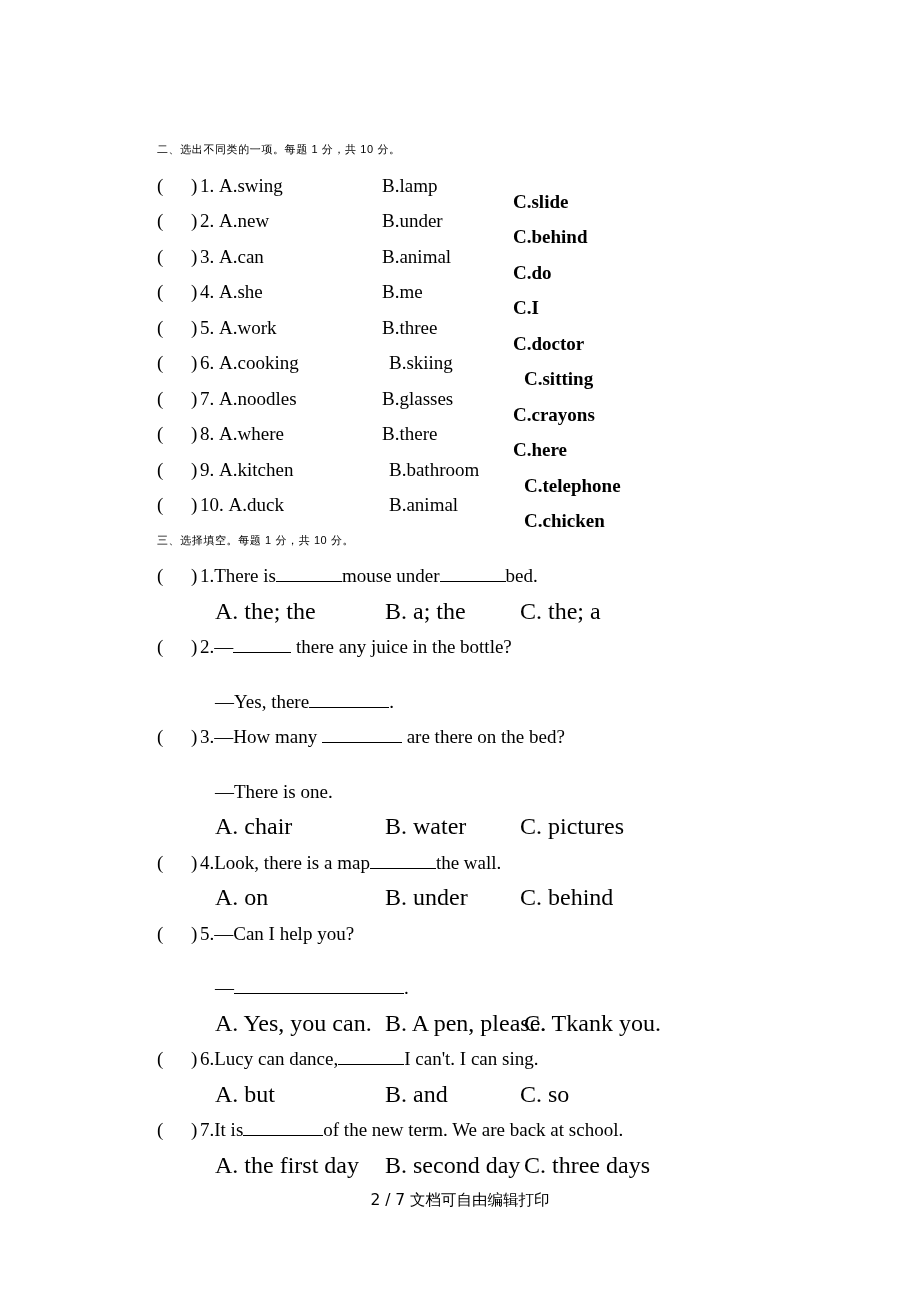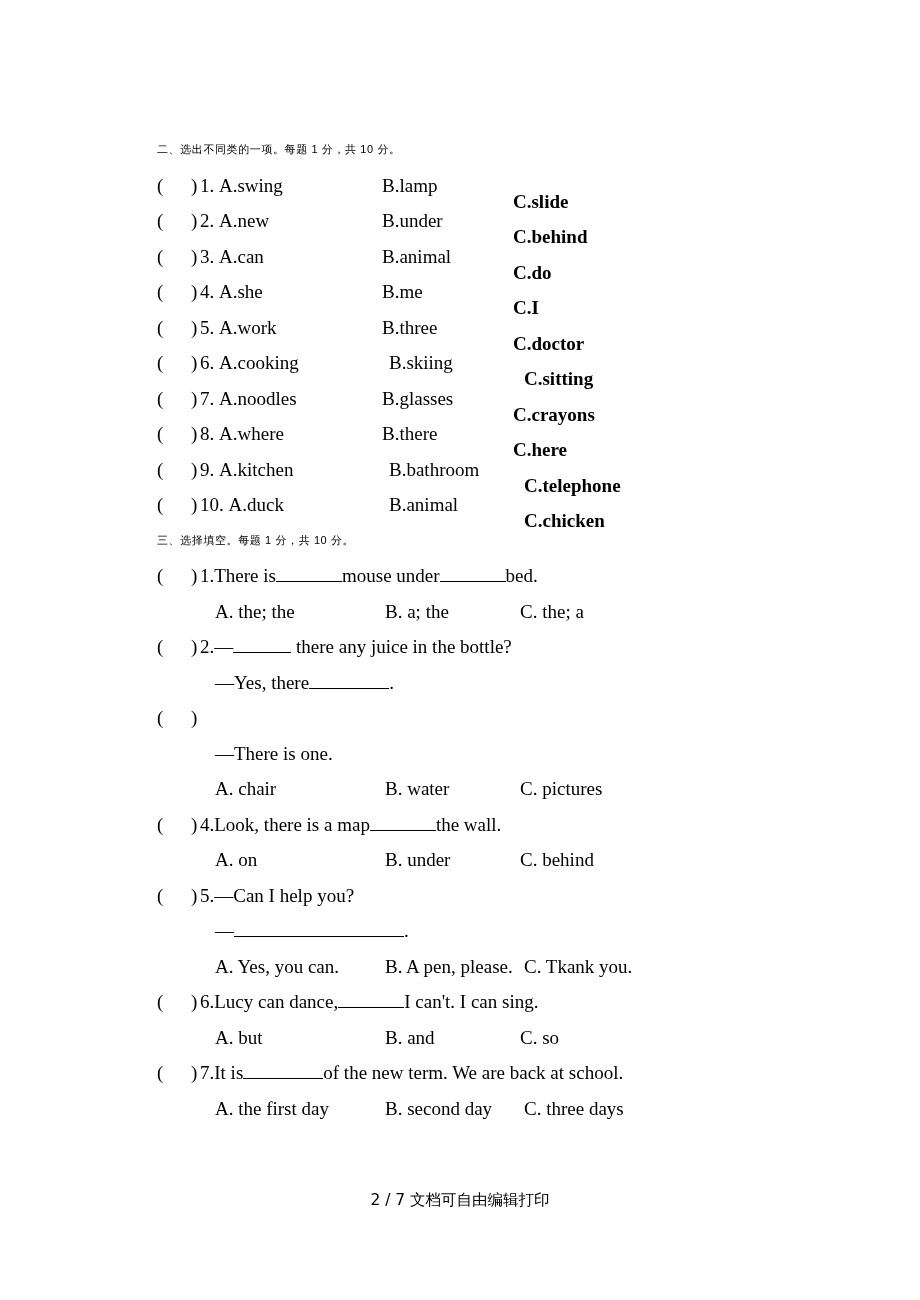--- a/index.html
+++ b/index.html
@@ -93,27 +93,28 @@
     left: 43px;
     top: 0;
   }
   .cont-line {
     position: relative;
     height: 35.5px;
     line-height: 35.5px;
     font-size: 19px;
     white-space: nowrap;
     padding-left: 58px;
+    margin-top: 19px;
   }
 
   .choice-row {
     position: relative;
     height: 35.5px;
     line-height: 35.5px;
-    font-size: 19px;
+    font-size: 24px;
     white-space: nowrap;
   }
   .ch-a {
     position: absolute;
     left: 58px;
     top: 0;
   }
   .ch-b {
     position: absolute;
     left: 228px;
@@ -261,20 +262,21 @@
     <div class="fill-row">
       <span class="paren-open">(</span>
       <span class="paren-close">)</span>
       <span class="stem"><span>2.</span><span class="dash">—</span><span class="blank b-short"></span><span> there any juice in the bottle?</span></span>
     </div>
     <div class="cont-line"><span>—Yes, there</span><span class="blank b-long"></span><span>.</span></div>
 
     <div class="fill-row">
       <span class="paren-open">(</span>
       <span class="paren-close">)</span>
+      <span class="stem"><span>3.</span><span class="dash">—How many </span><span class="blank b-long"></span><span> are there on the bed?</span></span>
     </div>
     <div class="cont-line"><span>—There is one.</span></div>
     <div class="choice-row">
       <span class="ch-a">A. chair</span>
       <span class="ch-b">B. water</span>
       <span class="ch-c">C. pictures</span>
     </div>
 
     <div class="fill-row">
       <span class="paren-open">(</span>

